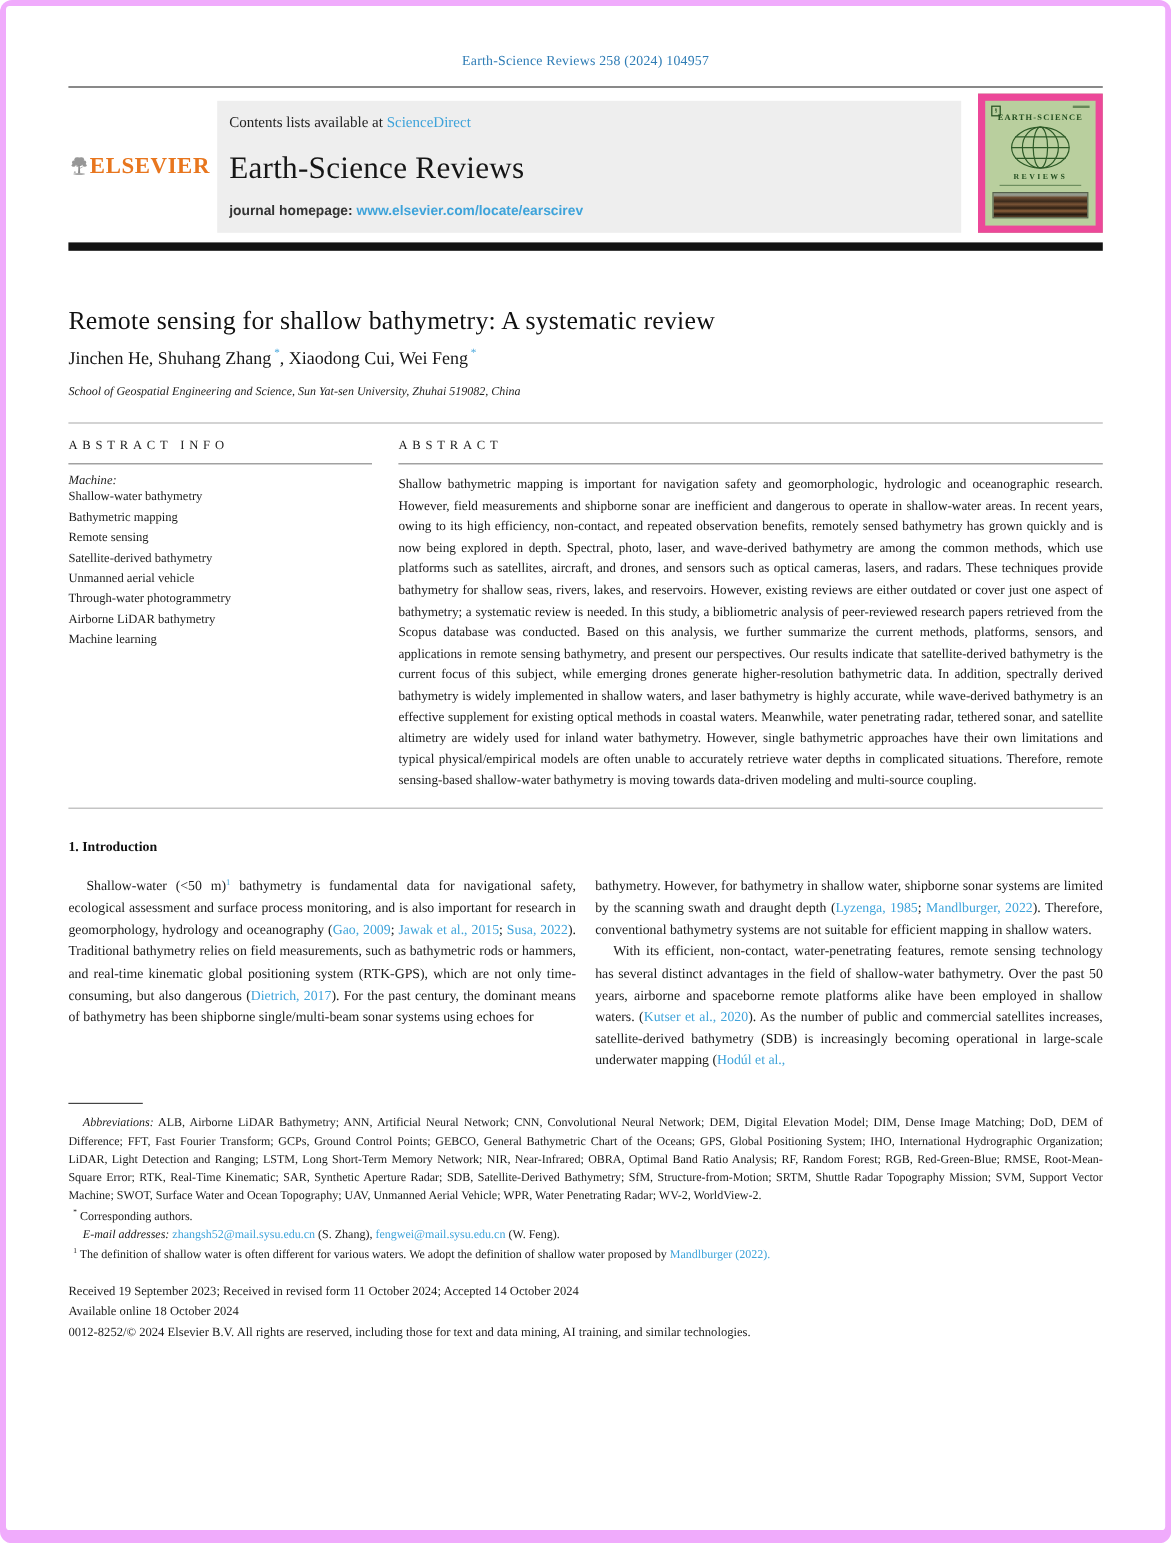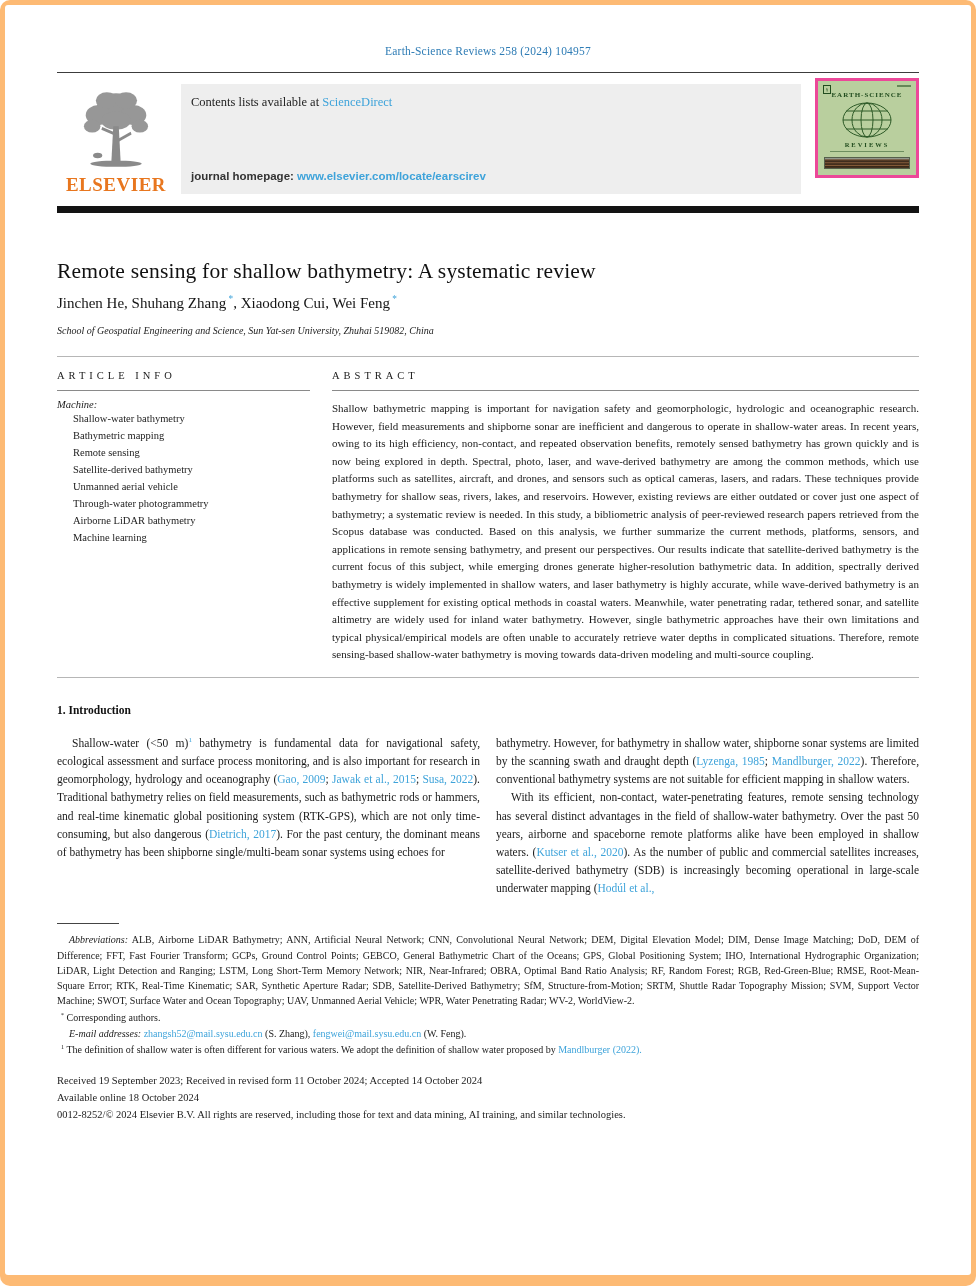--- a/index.html
+++ b/index.html
@@ -7,37 +7,37 @@
     --refblue:#2e7cb5;
     --ink:#1c1c1c;
     --orange:#e8761e;
     --banner:#eeeeee;
     --covergreen:#b9cf9e;
     --coverink:#224d1f;
   }
   *{margin:0;padding:0;box-sizing:border-box;}
   html,body{background:#fff;}
   body{width:976px;font-family:"Liberation Serif", serif;color:var(--ink);}
-  .frame{width:976px;height:1286px;background:#fdba74;border-radius:10px;padding:5px 5px 11px 5px;}
+  .frame{width:976px;height:1286px;background:#f0abfc;border-radius:10px;padding:5px 5px 11px 5px;}
   .page{background:#fff;width:100%;height:100%;border-radius:3px;overflow:hidden;padding:40px 52px 0 52px;position:relative;}
 
   .topref{text-align:center;font-size:11.5px;color:var(--refblue);letter-spacing:.2px;}
   .toprule{border-top:1px solid #3c3c3c;margin-top:15px;}
 
   .banner-row{display:flex;margin-top:11px;align-items:stretch;}
-  .logo-col{width:118px;display:flex;flex-direction:column;align-items:center;justify-content:space-between;padding-bottom:2px;}
+  .logo-col{width:118px;display:flex;flex-direction:row;align-items:center;justify-content:space-between;padding-bottom:2px;}
   .logo-col svg{display:block;}
   .elsevier-word{font-size:19px;font-weight:bold;color:var(--orange);letter-spacing:.5px;margin-top:2px;}
   .banner-box{flex:1;background:var(--banner);margin:0 14px 0 6px;height:110px;display:flex;flex-direction:column;justify-content:space-between;padding:11px 26px 12px 10px;}
   .contents-line{font-size:12.5px;color:#222;}
   .contents-line .link{color:var(--link);}
   .journal-name{font-size:26px;color:#161616;letter-spacing:.2px;}
   .homepage-line{font-family:"Liberation Sans", sans-serif;font-size:11.5px;font-weight:bold;color:#333;}
   .homepage-line .link{color:var(--link);font-weight:bold;}
-  .cover{width:104px;height:100px;background:var(--covergreen);border:3px solid #ec4899;margin-top:-6px;position:relative;overflow:hidden;}
+  .cover{width:104px;height:116px;background:var(--covergreen);border:6px solid #ec4899;margin-top:-6px;position:relative;overflow:hidden;}
   .cover .mast{position:absolute;top:10px;left:0;right:0;text-align:center;font-size:7px;font-weight:bold;color:var(--coverink);letter-spacing:1px;}
   .cover .emblem{position:absolute;top:4px;left:5px;width:8px;height:9px;border:1px solid var(--coverink);font-size:5px;color:var(--coverink);line-height:8px;text-align:center;}
   .cover .issue{position:absolute;top:4px;right:5px;width:14px;height:2px;background:var(--coverink);opacity:.55;}
   .cover svg{position:absolute;top:20px;left:50%;transform:translateX(-50%);}
   .cover .rev{position:absolute;top:60px;left:0;right:0;text-align:center;font-size:6.5px;font-weight:bold;color:var(--coverink);letter-spacing:2px;}
   .cover .microline{position:absolute;top:70px;left:12px;right:12px;height:1px;background:var(--coverink);opacity:.5;}
   .cover .rock{position:absolute;left:6px;right:6px;top:76px;bottom:6px;background:
     linear-gradient(180deg,#8a8f85 0%,#9a9f93 8%,#6b4a2f 18%,#3a2a1c 34%,#7a5436 46%,#2e2014 62%,#8a5f3a 74%,#241a10 88%,#5f432a 100%);
     border:1px solid #55604c;}
 
@@ -49,21 +49,21 @@
 
   .grayrule{border-top:1.5px solid #b6b6b6;margin-top:20px;}
   .grayrule.post-abs{margin-top:13px;}
 
   .info-abstract{display:flex;margin-top:13px;}
   .info-col{width:253px;flex:none;}
   .abs-col{flex:1;margin-left:22px;}
   .col-heading{font-size:10.5px;letter-spacing:.38em;color:#1a1a1a;}
   .col-rule{border-top:1px solid #8a8a8a;margin-top:9px;}
   .kw-label{font-size:10.5px;font-style:italic;margin-top:8px;}
-  .kw{font-size:10.5px;line-height:1.62;margin-left:16px;}
+  .kw{font-size:10.5px;line-height:1.62;}
   .abs-text{font-size:11px;line-height:1.6;text-align:justify;margin-top:9px;color:#1a1a1a;}
 
   .intro{margin-top:26px;}
   .intro h2{font-size:11.5px;font-weight:bold;color:#111;}
   .cols{display:flex;gap:16px;margin-top:18px;}
   .col{flex:1;}
   .col p{font-size:11.5px;line-height:1.58;text-align:justify;color:#1a1a1a;}
   .col p.indent{text-indent:15px;}
   .col p + p{margin-top:0;}
 
@@ -112,20 +112,21 @@
             <path d="M52 60 L66 52 L67 55 L53 63 Z"></path>
             <ellipse cx="50" cy="87" rx="28" ry="3.4"></ellipse>
             <ellipse cx="30" cy="78" rx="5" ry="3"></ellipse>
           </g>
         </svg>
         <div class="elsevier-word">ELSEVIER</div>
       </div>
 
       <div class="banner-box">
         <div class="contents-line"><span>Contents lists available at </span><span class="link">ScienceDirect</span></div>
+        <div class="journal-name">Earth-Science Reviews</div>
         <div class="homepage-line"><span>journal homepage: </span><span class="link">www.elsevier.com/locate/earscirev</span></div>
       </div>
 
       <div class="cover">
         <div class="emblem">§</div>
         <div class="issue"></div>
         <div class="mast">EARTH-SCIENCE</div>
         <svg width="52" height="38" viewBox="0 0 52 38">
           <g fill="none" stroke="#2d5a27" stroke-width="1">
             <ellipse cx="26" cy="19" rx="24" ry="17"></ellipse>
@@ -145,21 +146,21 @@
     <div class="blackbar"></div>
 
     <h1 class="title">Remote sensing for shallow bathymetry: A systematic review</h1>
     <div class="authors"><span>Jinchen He, Shuhang Zhang</span><span class="suplink"> *</span><span>, Xiaodong Cui, Wei Feng</span><span class="suplink"> *</span></div>
     <div class="affiliation">School of Geospatial Engineering and Science, Sun Yat-sen University, Zhuhai 519082, China</div>
 
     <div class="grayrule"></div>
 
     <div class="info-abstract">
       <div class="info-col">
-        <div class="col-heading">ARTICLE INFO</div>
+        <div class="col-heading">ABSTRACT INFO</div>
         <div class="col-rule"></div>
         <div class="kw-label">Machine:</div>
         <div class="kw">Shallow-water bathymetry</div>
         <div class="kw">Bathymetric mapping</div>
         <div class="kw">Remote sensing</div>
         <div class="kw">Satellite-derived bathymetry</div>
         <div class="kw">Unmanned aerial vehicle</div>
         <div class="kw">Through-water photogrammetry</div>
         <div class="kw">Airborne LiDAR bathymetry</div>
         <div class="kw">Machine learning</div>

